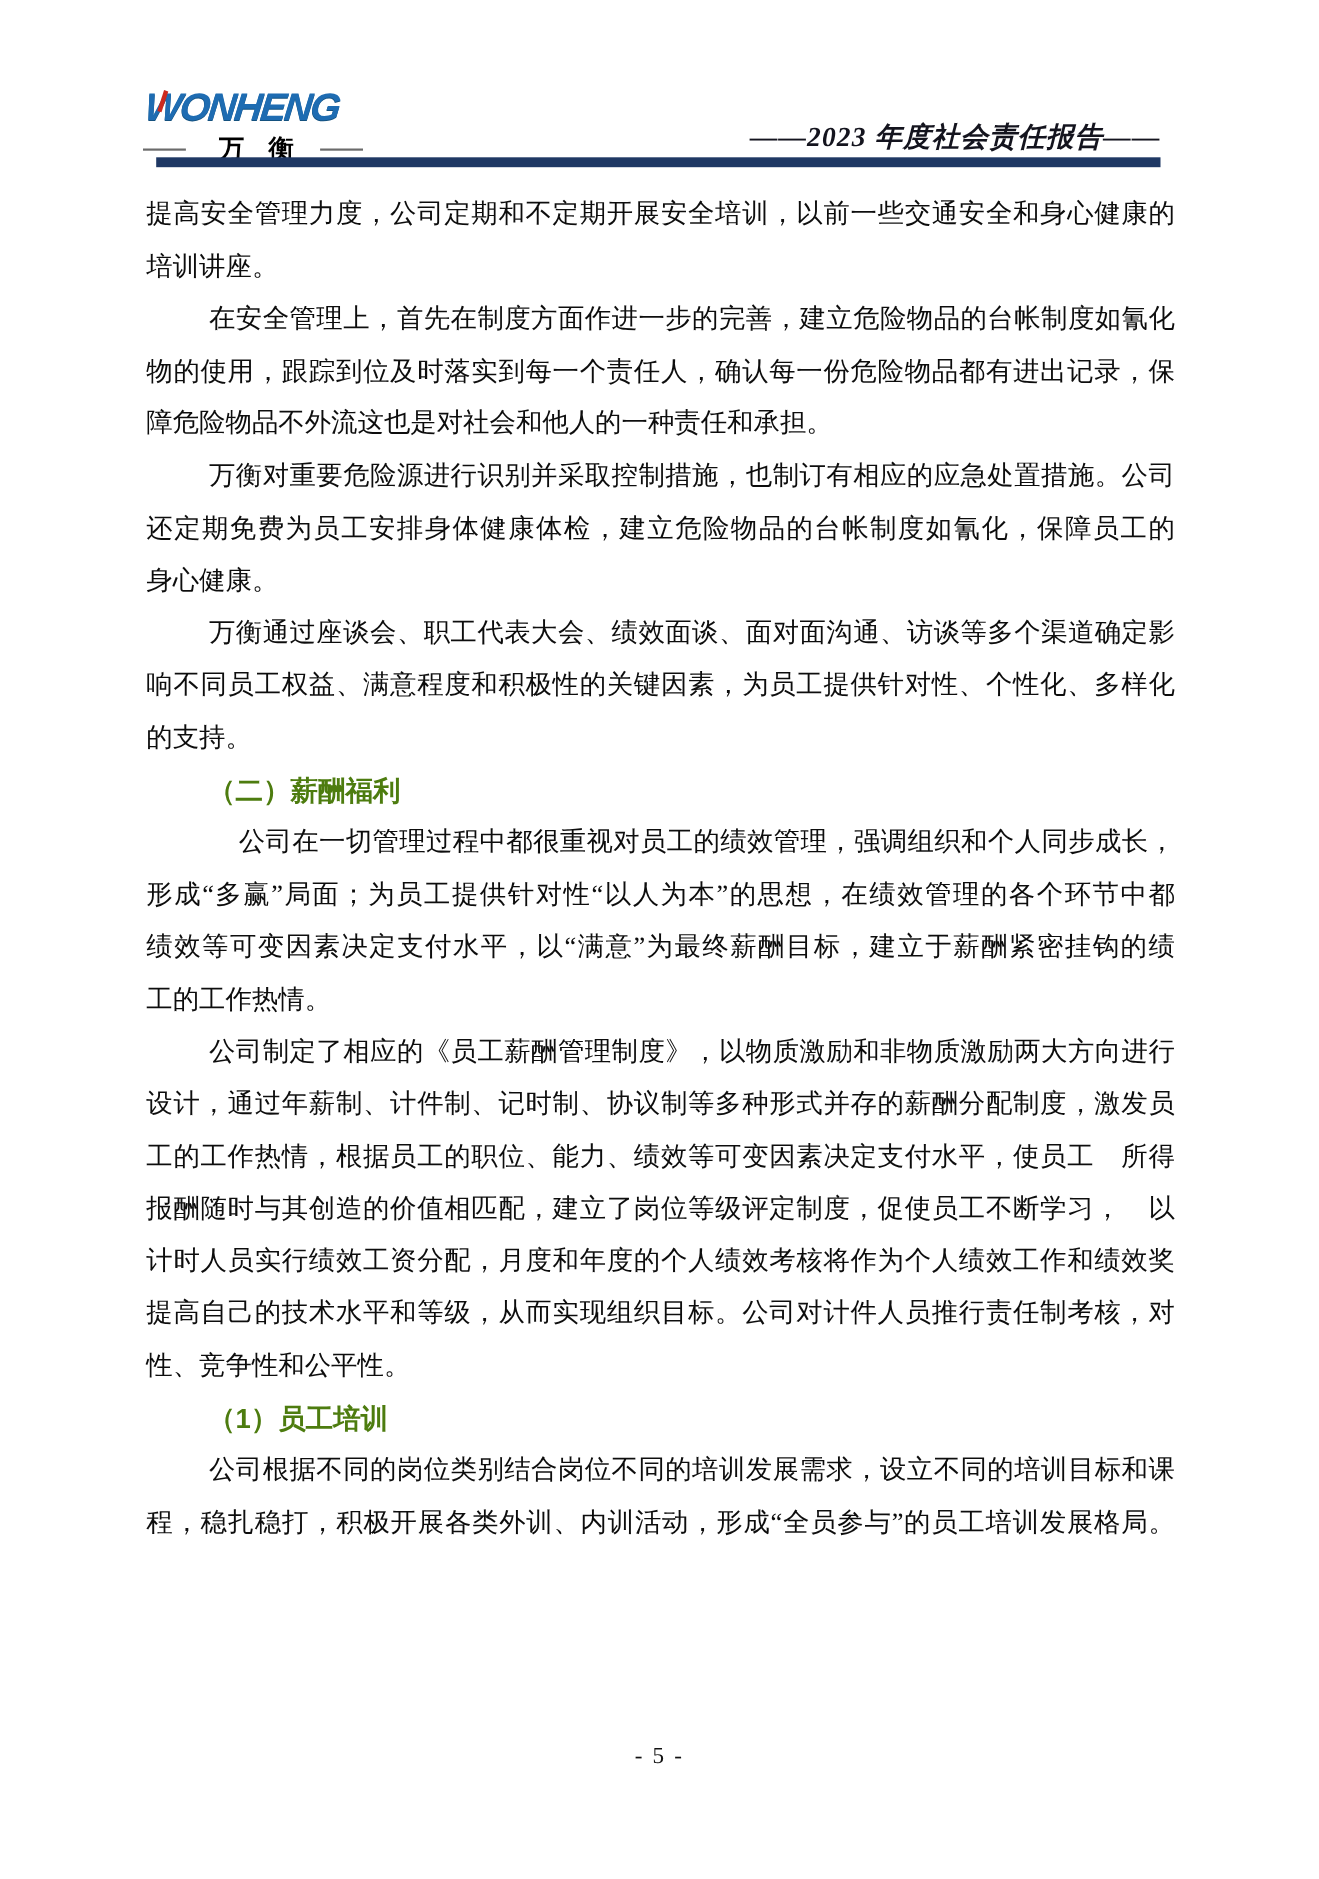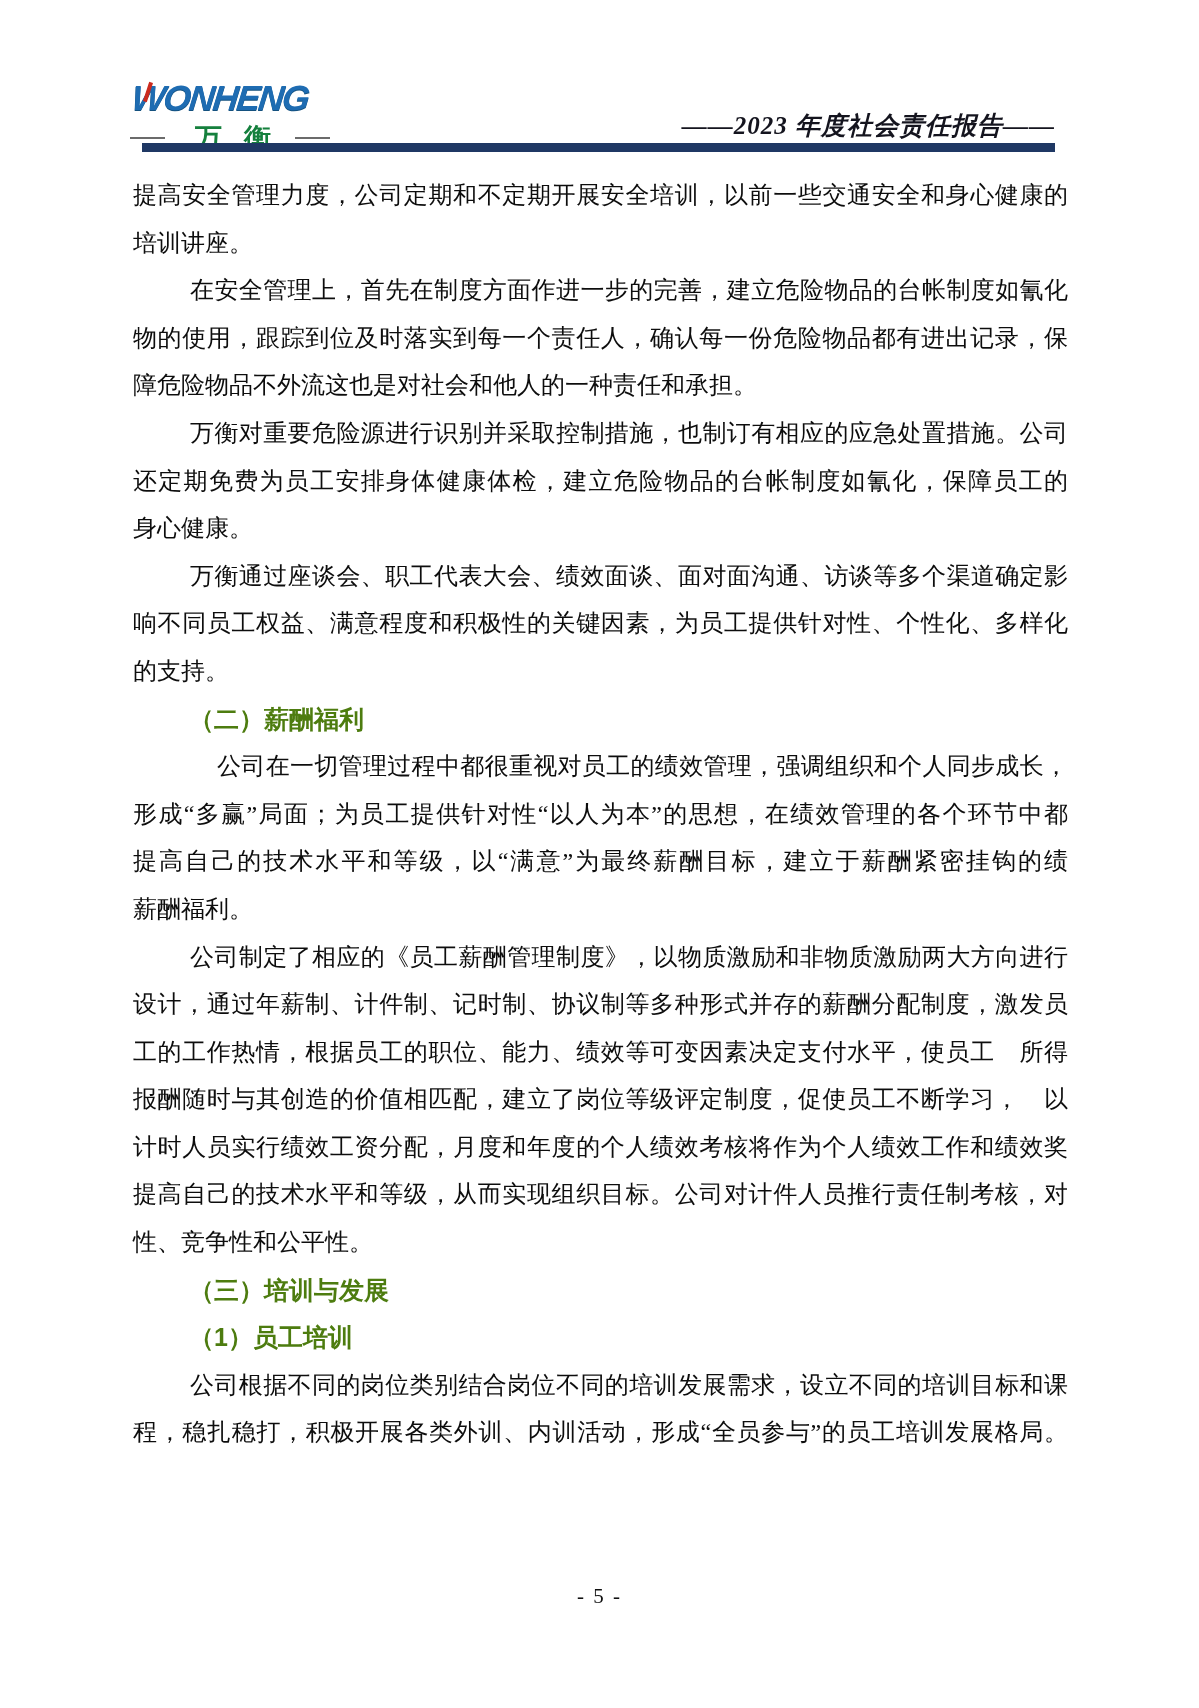--- a/index.html
+++ b/index.html
@@ -34,21 +34,21 @@
     transform:rotate(18deg);
   }
   .logo-sub{
     margin-top:4px;
     display:flex;align-items:center;justify-content:space-between;
     width:200px;
   }
   .logo-rule{flex:1;height:2px;background:#6b6b6b;}
   .logo-sub-text{
     font-family:"Liberation Sans","DejaVu Sans",sans-serif;
-    font-weight:700;font-size:27px;color:#15803d;
+    font-weight:700;font-size:23px;color:#000000;
     letter-spacing:22px;text-indent:22px;
     white-space:nowrap;padding:0 2px 0 8px;
   }
   .report-title{
     position:absolute;top:110px;right:144px;
     font-family:"Liberation Serif","DejaVu Serif",serif;
     font-style:italic;font-weight:600;
     font-size:25px;line-height:32px;
     color:#14141e;
     letter-spacing:1px;
@@ -118,30 +118,29 @@
     <div class="ln">障危险物品不外流这也是对社会和他人的一种责任和承担。</div>
     <div class="ln fill ind">万衡对重要危险源进行识别并采取控制措施，也制订有相应的应急处置措施。公司</div>
     <div class="ln fill">还定期免费为员工安排身体健康体检，建立危险物品的台帐制度如氰化，保障员工的</div>
     <div class="ln">身心健康。</div>
     <div class="ln fill ind">万衡通过座谈会、职工代表大会、绩效面谈、面对面沟通、访谈等多个渠道确定影</div>
     <div class="ln fill">响不同员工权益、满意程度和积极性的关键因素，为员工提供针对性、个性化、多样化</div>
     <div class="ln">的支持。</div>
     <div class="ln hd">（二）薪酬福利</div>
     <div class="ln fill ind3">公司在一切管理过程中都很重视对员工的绩效管理，强调组织和个人同步成长，</div>
     <div class="ln fill">形成“多赢”局面；为员工提供针对性“以人为本”的思想，在绩效管理的各个环节中都</div>
-    <div class="ln fill">提高自己的技术水平和等级，以“满意”为最终薪酬目标，建立于薪酬紧密挂钩的绩</div>
-    <div class="ln">薪酬福利。</div>
+    <div class="ln fill">绩效等可变因素决定支付水平，以“满意”为最终薪酬目标，建立于薪酬紧密挂钩的绩</div>
+    <div class="ln">工的工作热情。</div>
     <div class="ln fill ind">公司制定了相应的《员工薪酬管理制度》，以物质激励和非物质激励两大方向进行</div>
     <div class="ln fill">设计，通过年薪制、计件制、记时制、协议制等多种形式并存的薪酬分配制度，激发员</div>
     <div class="ln fill">工的工作热情，根据员工的职位、能力、绩效等可变因素决定支付水平，使员工　所得</div>
     <div class="ln fill">报酬随时与其创造的价值相匹配，建立了岗位等级评定制度，促使员工不断学习，　以</div>
     <div class="ln fill">计时人员实行绩效工资分配，月度和年度的个人绩效考核将作为个人绩效工作和绩效奖</div>
     <div class="ln fill">提高自己的技术水平和等级，从而实现组织目标。公司对计件人员推行责任制考核，对</div>
     <div class="ln">性、竞争性和公平性。</div>
-    <div class="ln hd">（三）培训与发展</div>
     <div class="ln hd">（1）员工培训</div>
     <div class="ln fill ind">公司根据不同的岗位类别结合岗位不同的培训发展需求，设立不同的培训目标和课</div>
     <div class="ln fill">程，稳扎稳打，积极开展各类外训、内训活动，形成“全员参与”的员工培训发展格局。</div>
   </div>
 
   <div class="footer">- 5 -</div>
 
 </div>
 
 </body></html>

